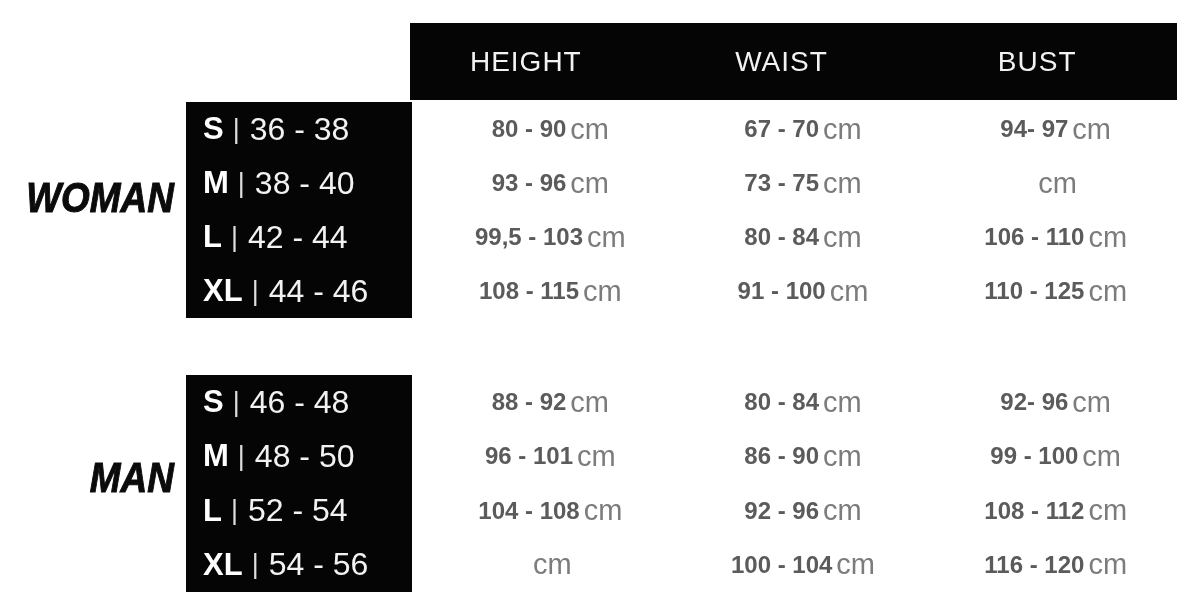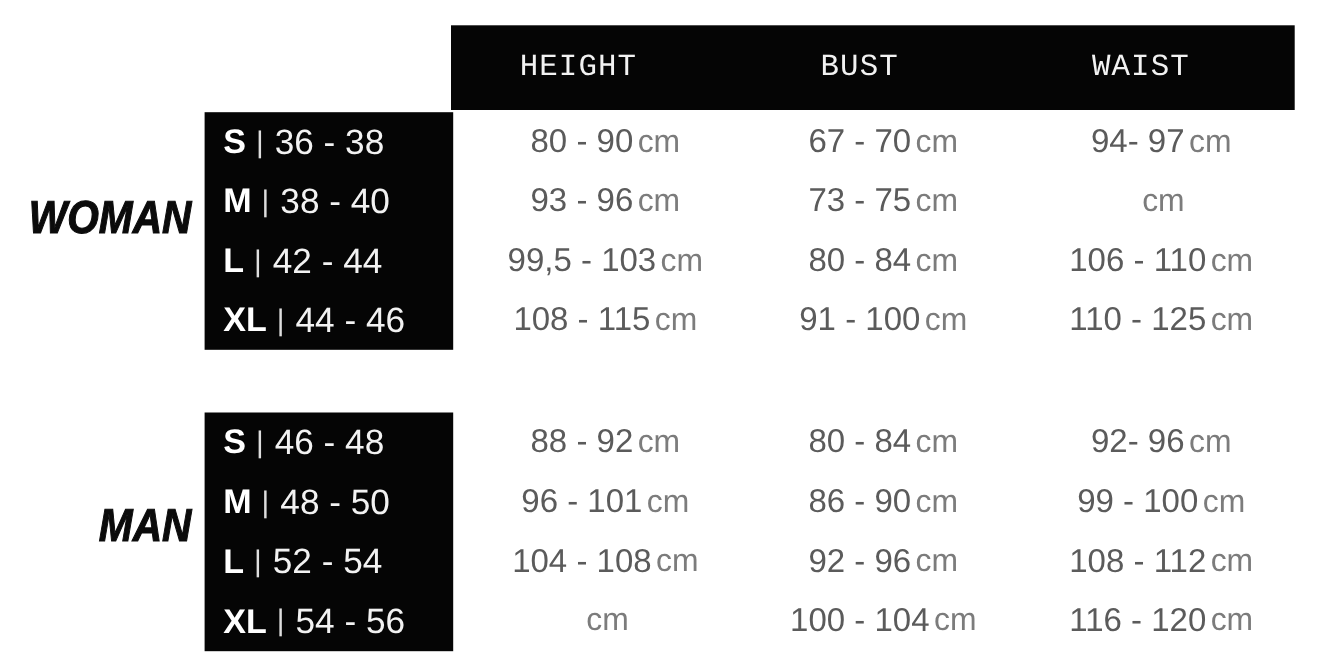--- a/index.html
+++ b/index.html
@@ -22,21 +22,20 @@
     grid-template-columns: 1fr 1fr 1fr;
     align-items: center;
   }
   .col-label {
     text-align: center;
     color: #f2f2f2;
     font-size: 28px;
     font-weight: 400;
     letter-spacing: 1px;
     transform: translateX(-12px);
-    font-family: Liberation Mono, monospace;
   }
 
   
   .group-label {
     position: absolute;
     left: 0; width: 174px;
     text-align: right;
     font-size: 42px;
     line-height: 42px;
     font-weight: bold;
@@ -77,32 +76,32 @@
     grid-template-columns: 1fr 1fr 1fr;
   }
   .data-grid.woman-grid { top: 102px; height: 216px; grid-template-rows: repeat(4, 1fr); }
   .data-grid.man-grid   { top: 375px; height: 217px; grid-template-rows: repeat(4, 1fr); }
   .cell {
     display: flex;
     align-items: center;
     justify-content: center;
     white-space: nowrap;
   }
-  .num  { color: #5b5b5b; font-weight: normal; font-size: 30px; }
+  .num  { color: #5b5b5b; font-weight: bold; font-size: 24px; }
   .unit { color: #7c7c7c; font-size: 29px; margin-left: 4px; }
 </style>
 </head>
 <body>
 
 <div class="page">
 
   <div class="header-bar">
     <span class="col-label">HEIGHT</span>
+    <span class="col-label">WAIST</span>
     <span class="col-label">BUST</span>
-    <span class="col-label">WAIST</span>
   </div>
 
   <div class="group-label woman">WOMAN</div>
 
   <div class="size-box woman-box">
     <div class="size-row">
       <span class="size-letter">S</span>
       <span class="size-sep">|</span>
       <span class="size-range">36 - 38</span>
     </div>

